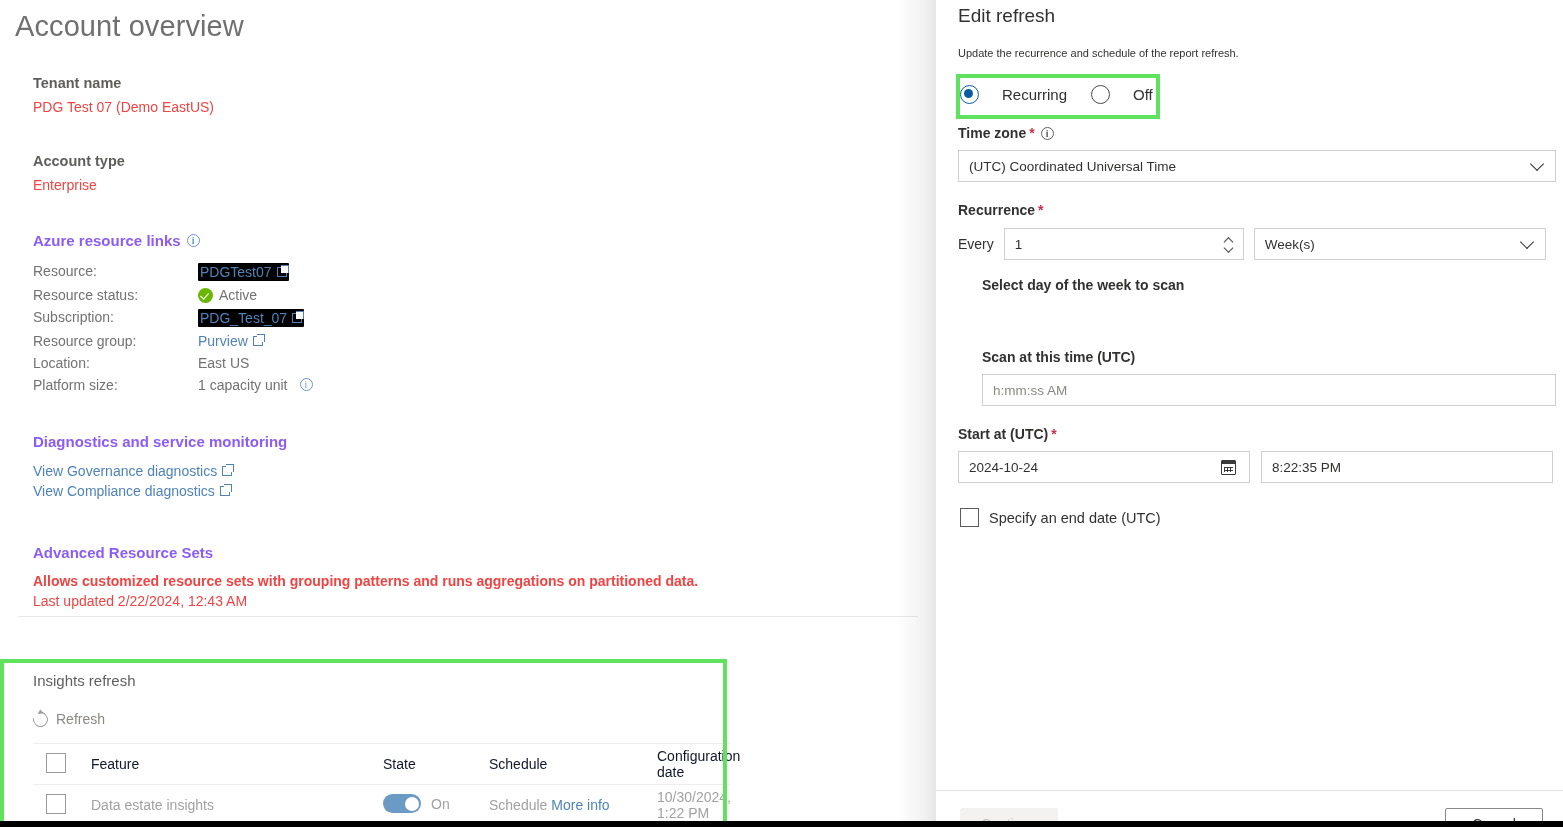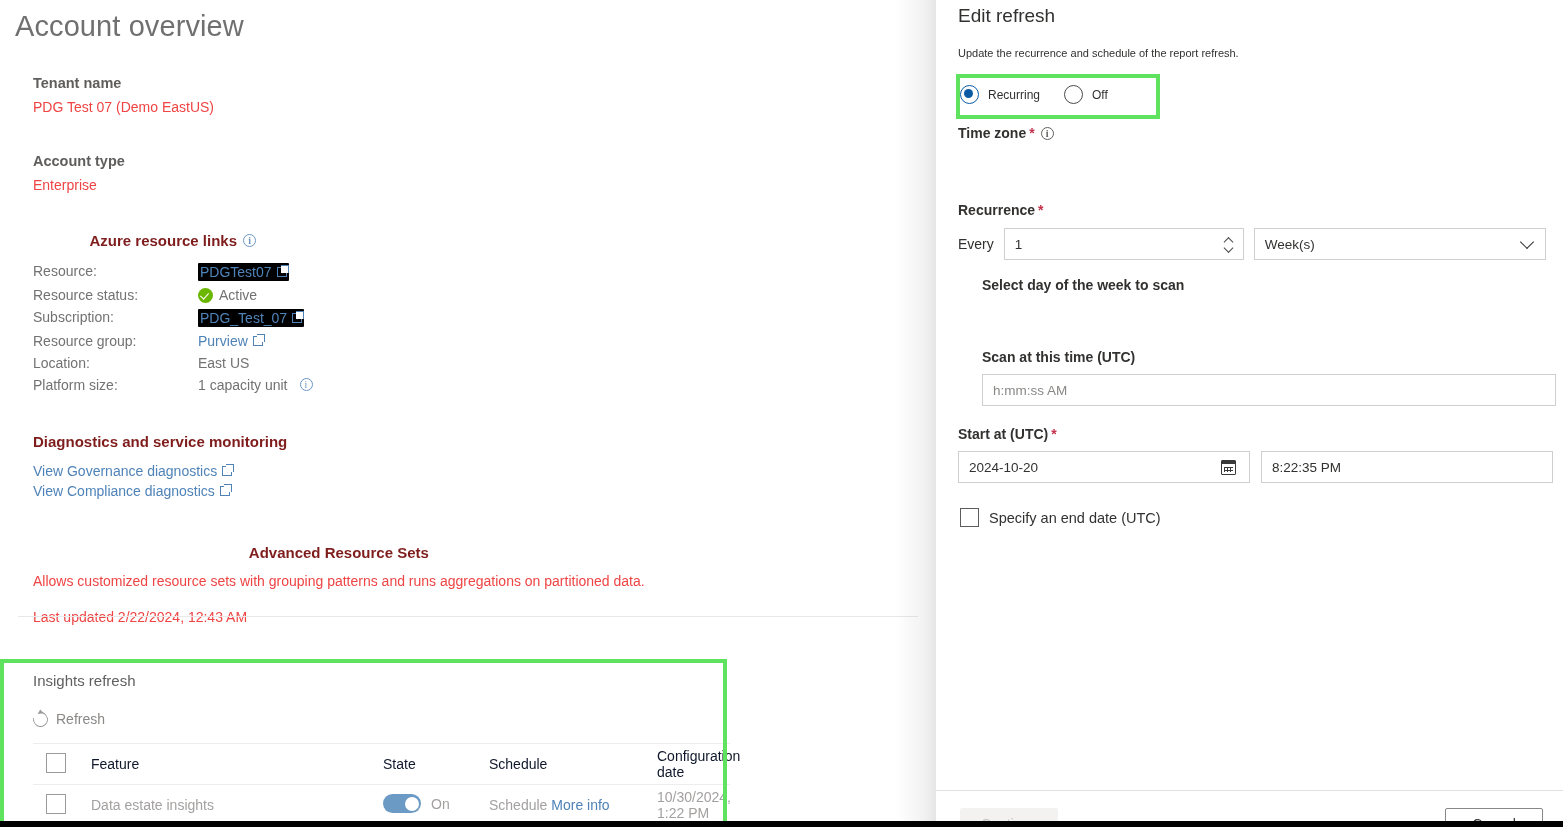--- a/index.html
+++ b/index.html
@@ -45,23 +45,22 @@
     font-weight: 700;
     margin-bottom: 8px;
   }
   .field-value {
     font-size: 14px;
     color: #ef4444;
     font-weight: 400;
   }
   .h-sub {
     font-size: 15px;
-    color: #7f1d1d;
+    color: #8b5cf6;
     font-weight: 700;
-    text-align: center;
   }
 
   .info-icon {
     display: inline-block;
     width: 13px; height: 13px;
     border: 1.2px solid #6b96c4;
     border-radius: 50%;
     position: relative;
     vertical-align: -1px;
     margin-left: 6px;
@@ -291,23 +290,23 @@
   .radio-row {
     position: absolute;
     left: 24px; top: 85px;
     display: flex;
     align-items: center;
     gap: 24px;
   }
   .radio-item {
     display: flex;
     align-items: center;
-    gap: 9px;
-    cursor: pointer;
-    font-size: 12px;
+    gap: 23px;
+    cursor: pointer;
+    font-size: 15px;
     color: #323130;
   }
   .rb {
     width: 19px; height: 19px;
     border-radius: 50%;
     border: 1.6px solid #4a4a4a;
     background: #fff;
     position: relative;
   }
   .rb.checked {
@@ -529,21 +528,21 @@
     </div>
 
     <div class="section-block" style="top:433px;">
       <div class="h-sub" style="margin-bottom:13px;">Diagnostics and service monitoring</div>
       <a class="diag-link"><span>View Governance diagnostics</span><span class="ext-ico"></span></a>
       <a class="diag-link"><span>View Compliance diagnostics</span><span class="ext-ico"></span></a>
     </div>
 
     <div class="section-block" style="top:544px;">
       <div class="h-sub" style="margin-bottom:12px;">Advanced Resource Sets</div>
-      <div class="field-value" style="margin-bottom:20px;">Allows customized resource sets with grouping patterns and runs aggregations on partitioned data.</div>
+      <div class="field-value" style="margin-bottom:4px;font-weight:bold;">Allows customized resource sets with grouping patterns and runs aggregations on partitioned data.</div>
       <div class="field-value">Last updated 2/22/2024, 12:43 AM</div>
     </div>
 
     <div class="divider-line" style="top:616px; width:900px;"></div>
 
     <div id="insights">
       <div class="insights-title">Insights refresh</div>
 
       <div class="refresh-cmd">
         <span class="refresh-ico"></span>
@@ -600,20 +599,24 @@
       <label class="radio-item">
         <span class="rb"></span>
         <span>Off</span>
       </label>
     </div>
 
     <div style="position:absolute; left:22px; top:125px; width:598px;">
       <div class="fld-label" style="margin-bottom:9px;">
         <span>Time zone</span><span class="req">*</span><span class="info-icon-dark"></span>
       </div>
+      <div class="ctrl">
+        <span>(UTC) Coordinated Universal Time</span>
+        <span class="chev"></span>
+      </div>
     </div>
 
     <div style="position:absolute; left:22px; top:202px; width:598px;">
       <div class="fld-label" style="margin-bottom:10px;">
         <span>Recurrence</span><span class="req">*</span>
       </div>
       <div style="display:flex; align-items:center; gap:10px;">
         <span style="font-size:14px; color:#323130;">Every</span>
         <div class="ctrl" style="width:240px;">
           <span>1</span>
@@ -639,21 +642,21 @@
         <span>h:mm:ss AM</span>
       </div>
     </div>
 
     <div style="position:absolute; left:22px; top:426px; width:598px;">
       <div class="fld-label" style="margin-bottom:9px;">
         <span>Start at (UTC)</span><span class="req">*</span>
       </div>
       <div style="display:flex; gap:11px;">
         <div class="ctrl" style="width:292px;">
-          <span>2024-10-20</span>
+          <span>2024-10-24</span>
           <span class="cal-ico"></span>
         </div>
         <div class="ctrl" style="width:292px;">
           <span>8:22:35 PM</span>
         </div>
       </div>
     </div>
 
     <div class="chk-row" style="position:absolute; left:24px; top:508px;">
       <span class="chk-box"></span>

